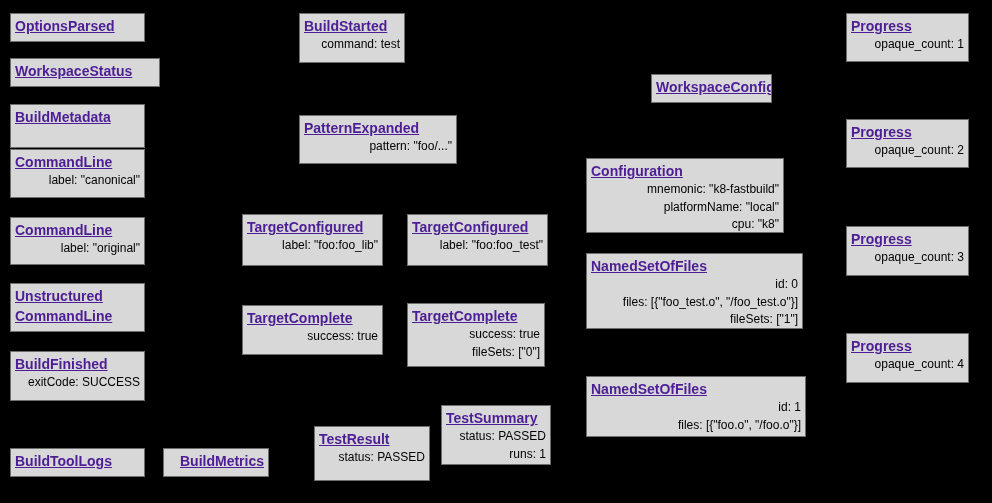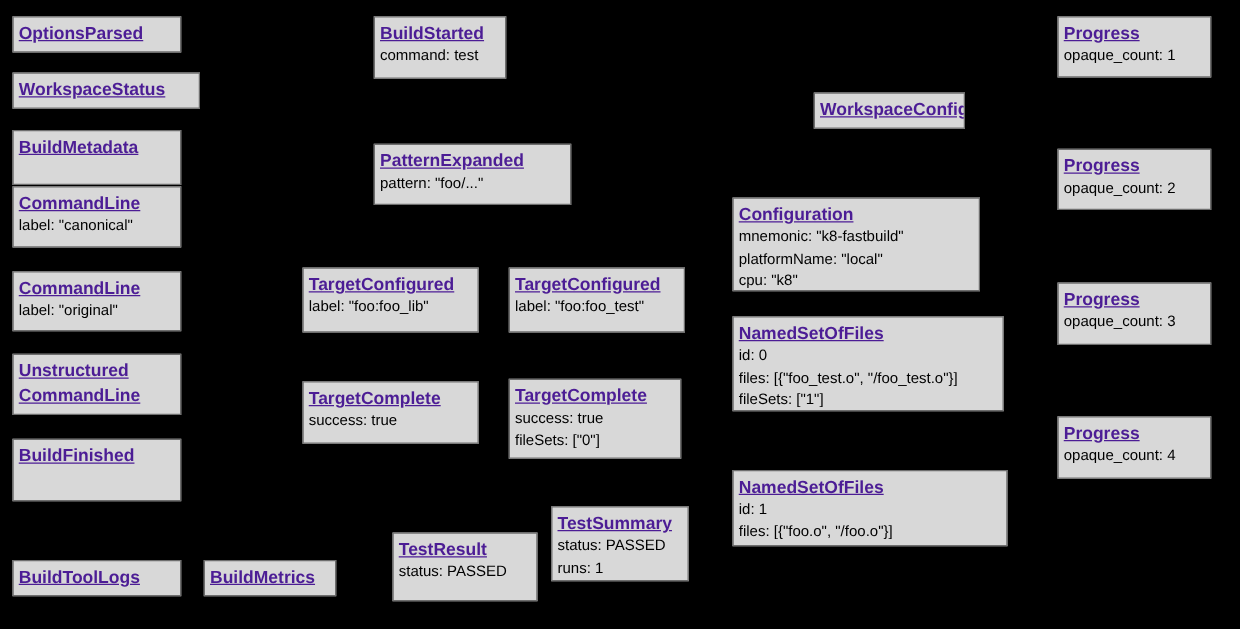--- a/index.html
+++ b/index.html
@@ -30,20 +30,21 @@
     line-height: 20px;
     text-decoration: underline;
     white-space: nowrap;
     color: #4c1d95;
   }
   .node-field {
     font-size: 12px;
     line-height: 17.5px;
     white-space: nowrap;
     color: #000000;
+    text-align: right;
   }
 </style>
 </head>
 <body>
 
 <div class="stage">
   <div id="nodes-root">
       <div class="node" style="left: 10px; top: 13px; width: 135px; height: 29px;">
         <div>
           <div class="node-title-line">OptionsParsed</div>
@@ -74,27 +75,28 @@
       <div class="node" style="left: 10px; top: 283px; width: 135px; height: 49px;">
         <div>
           <div class="node-title-line">Unstructured</div>
           <div class="node-title-line">CommandLine</div>
         </div>
       </div>
       <div class="node" style="left: 10px; top: 351px; width: 135px; height: 50px;">
         <div>
           <div class="node-title-line">BuildFinished</div>
         </div>
+        <div class="node-field">exitCode: SUCCESS</div>
       </div>
       <div class="node" style="left: 10px; top: 448px; width: 135px; height: 29px;">
         <div>
           <div class="node-title-line">BuildToolLogs</div>
         </div>
       </div>
-      <div class="node" style="left: 163px; top: 448px; width: 106px; height: 29px;">
+      <div class="node" style="left: 163px; top: 448px; width: 106px; height: 29px; text-align: right;">
         <div>
           <div class="node-title-line">BuildMetrics</div>
         </div>
       </div>
       <div class="node" style="left: 299px; top: 13px; width: 106px; height: 50px;">
         <div>
           <div class="node-title-line">BuildStarted</div>
         </div>
         <div class="node-field">command: test</div>
       </div>

